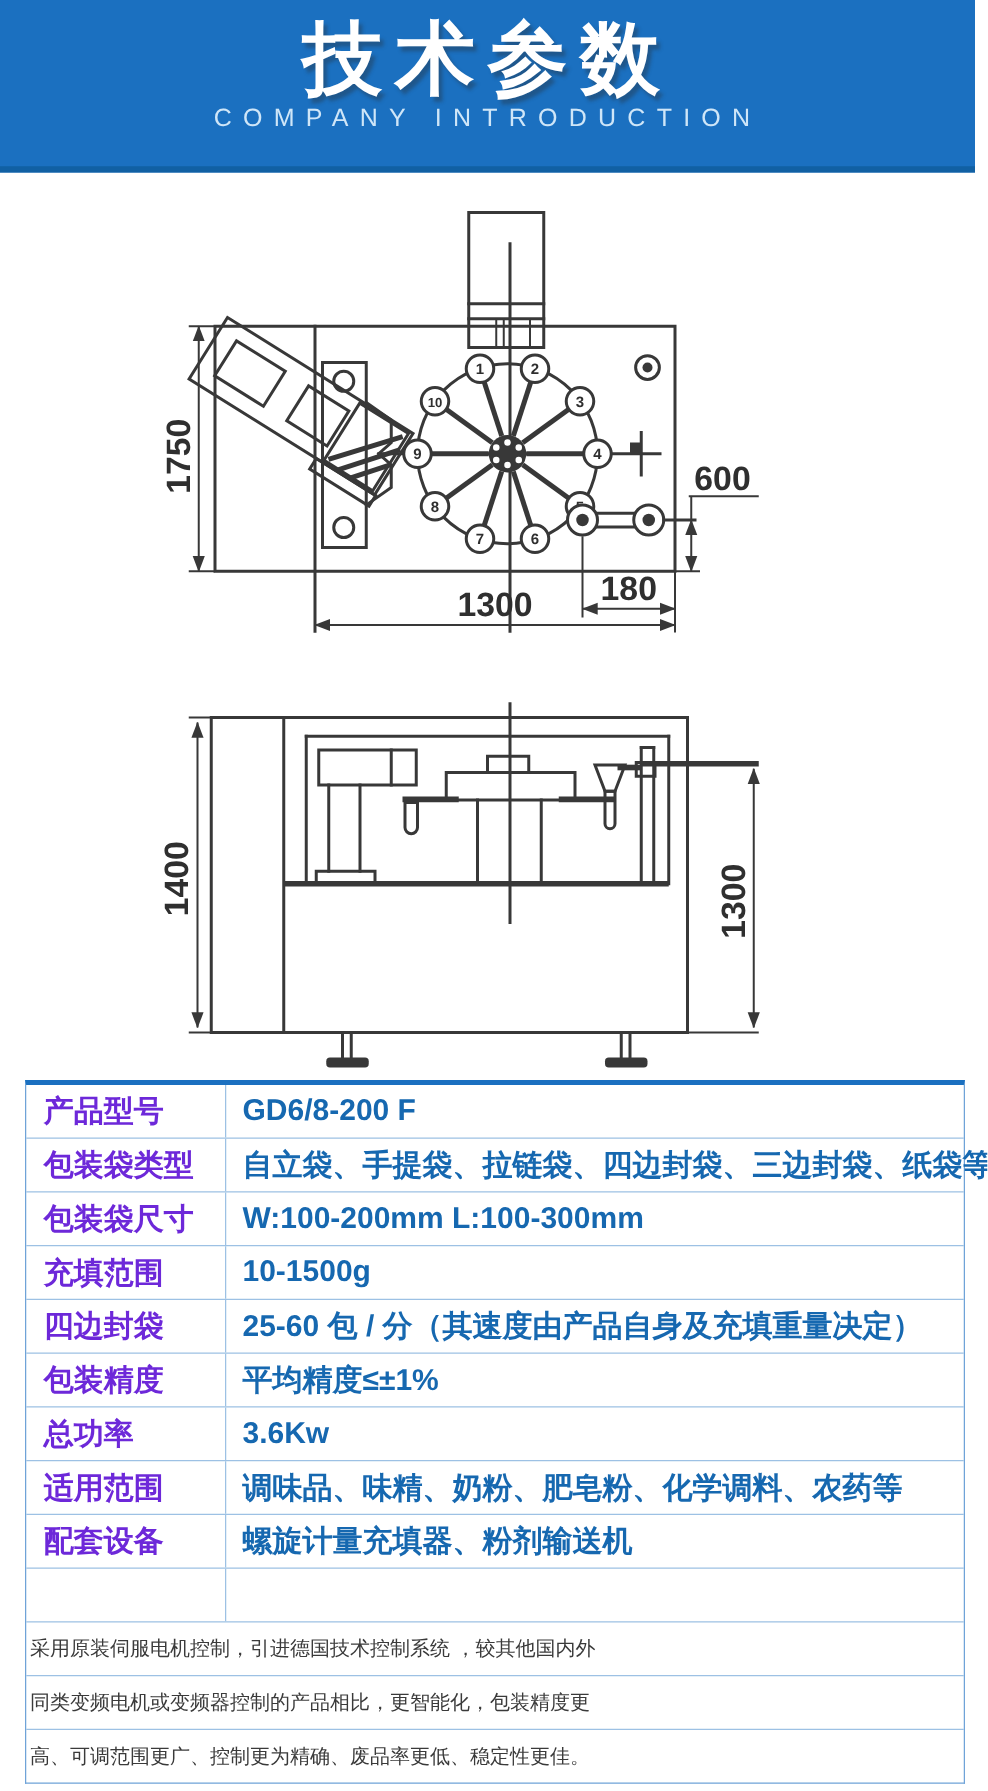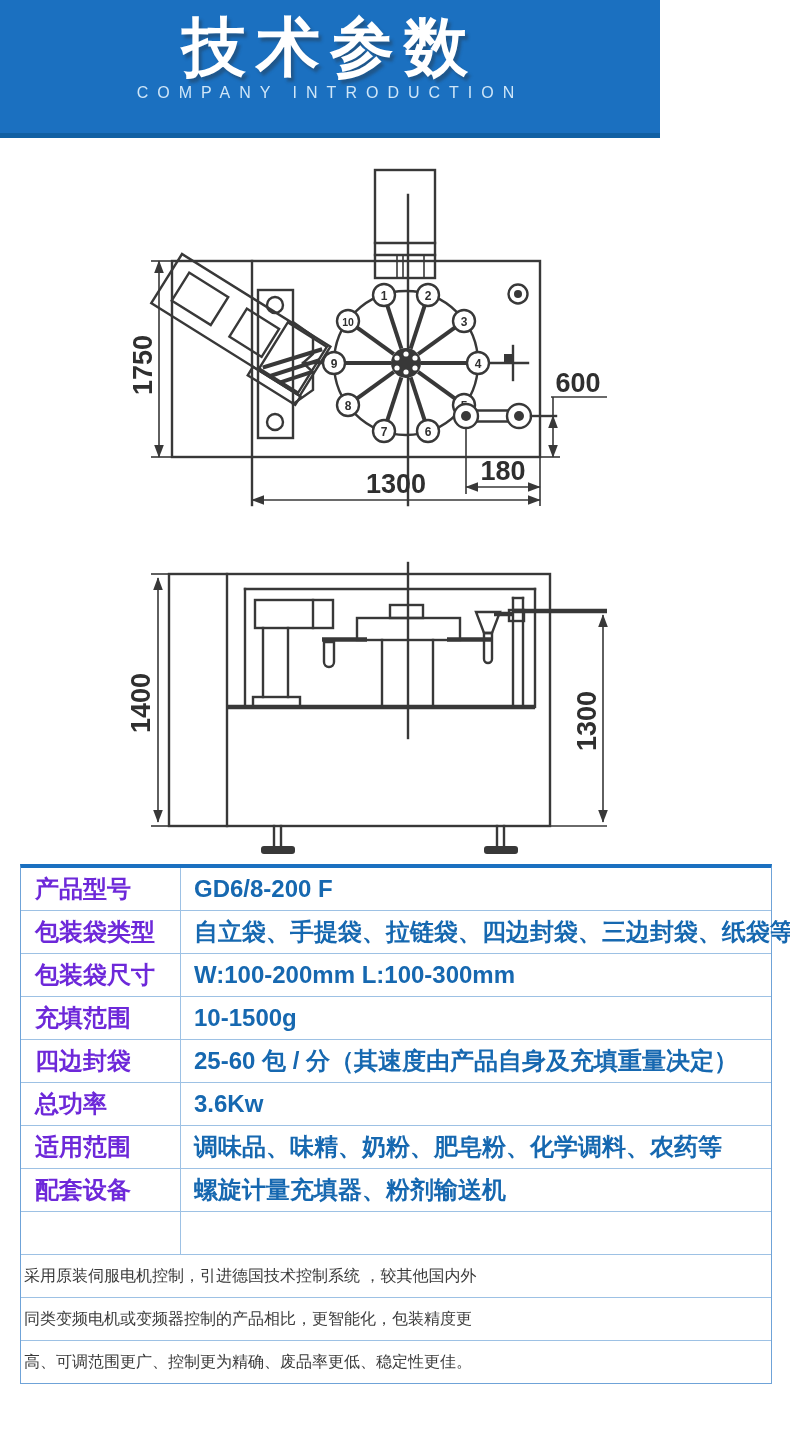--- a/index.html
+++ b/index.html
@@ -1,23 +1,23 @@
 <!DOCTYPE html>
 <html><head>
 <meta charset="utf-8">
 <style>
   html,body{margin:0;padding:0;background:#ffffff;}
   .page{position:relative;width:790px;height:1433px;background:#ffffff;overflow:hidden;
         font-family:"Liberation Sans", sans-serif;}
   
-  .header{position:absolute;left:0;top:0;width:660px;height:133px;background:#1b70c0;
+  .header{position:absolute;left:0;top:0;width:780px;height:133px;background:#1b70c0;
           border-bottom:5px solid #1160a3;text-align:center;}
   .header .title{margin:0;padding-top:14px;font-size:64px;line-height:1.05;font-weight:bold;
           color:#ffffff;letter-spacing:10px;text-shadow:3px 4px 3px rgba(40,40,40,.35);}
-  .header .subtitle{margin-top:3px;font-size:16px;color:#cfe6f8;letter-spacing:9px;font-weight:normal;}
+  .header .subtitle{margin-top:3px;font-size:20px;color:#cfe6f8;letter-spacing:9px;font-weight:normal;}
   
   .drawing{position:absolute;left:0;}
   svg{display:block;}
   .ln{stroke:#383838;stroke-width:2.4;fill:none;stroke-linecap:square;}
   .ln-thin{stroke:#383838;stroke-width:1.6;fill:none;}
   .ln-thick{stroke:#383838;stroke-width:4.5;fill:none;stroke-linecap:butt;}
   .fillc{fill:#383838;stroke:none;}
   .whitefill{fill:#ffffff;}
   .dim{font:bold 27px "Liberation Sans", sans-serif;fill:#2f2f2f;letter-spacing:0px;}
   .st-num{font:bold 12px "Liberation Sans", sans-serif;fill:#2f2f2f;text-anchor:middle;}
@@ -262,20 +262,24 @@
     </div>
     <div class="spec-row">
       <div class="spec-label">充填范围</div>
       <div class="spec-value">10-1500g</div>
     </div>
     <div class="spec-row">
       <div class="spec-label">四边封袋</div>
       <div class="spec-value">25-60 包 / 分（其速度由产品自身及充填重量决定）</div>
     </div>
     <div class="spec-row">
+      <div class="spec-label">包装精度</div>
+      <div class="spec-value">平均精度≤±1%</div>
+    </div>
+    <div class="spec-row">
       <div class="spec-label">总功率</div>
       <div class="spec-value">3.6Kw</div>
     </div>
     <div class="spec-row">
       <div class="spec-label">适用范围</div>
       <div class="spec-value">调味品、味精、奶粉、肥皂粉、化学调料、农药等</div>
     </div>
     <div class="spec-row">
       <div class="spec-label">配套设备</div>
       <div class="spec-value">螺旋计量充填器、粉剂输送机</div>

